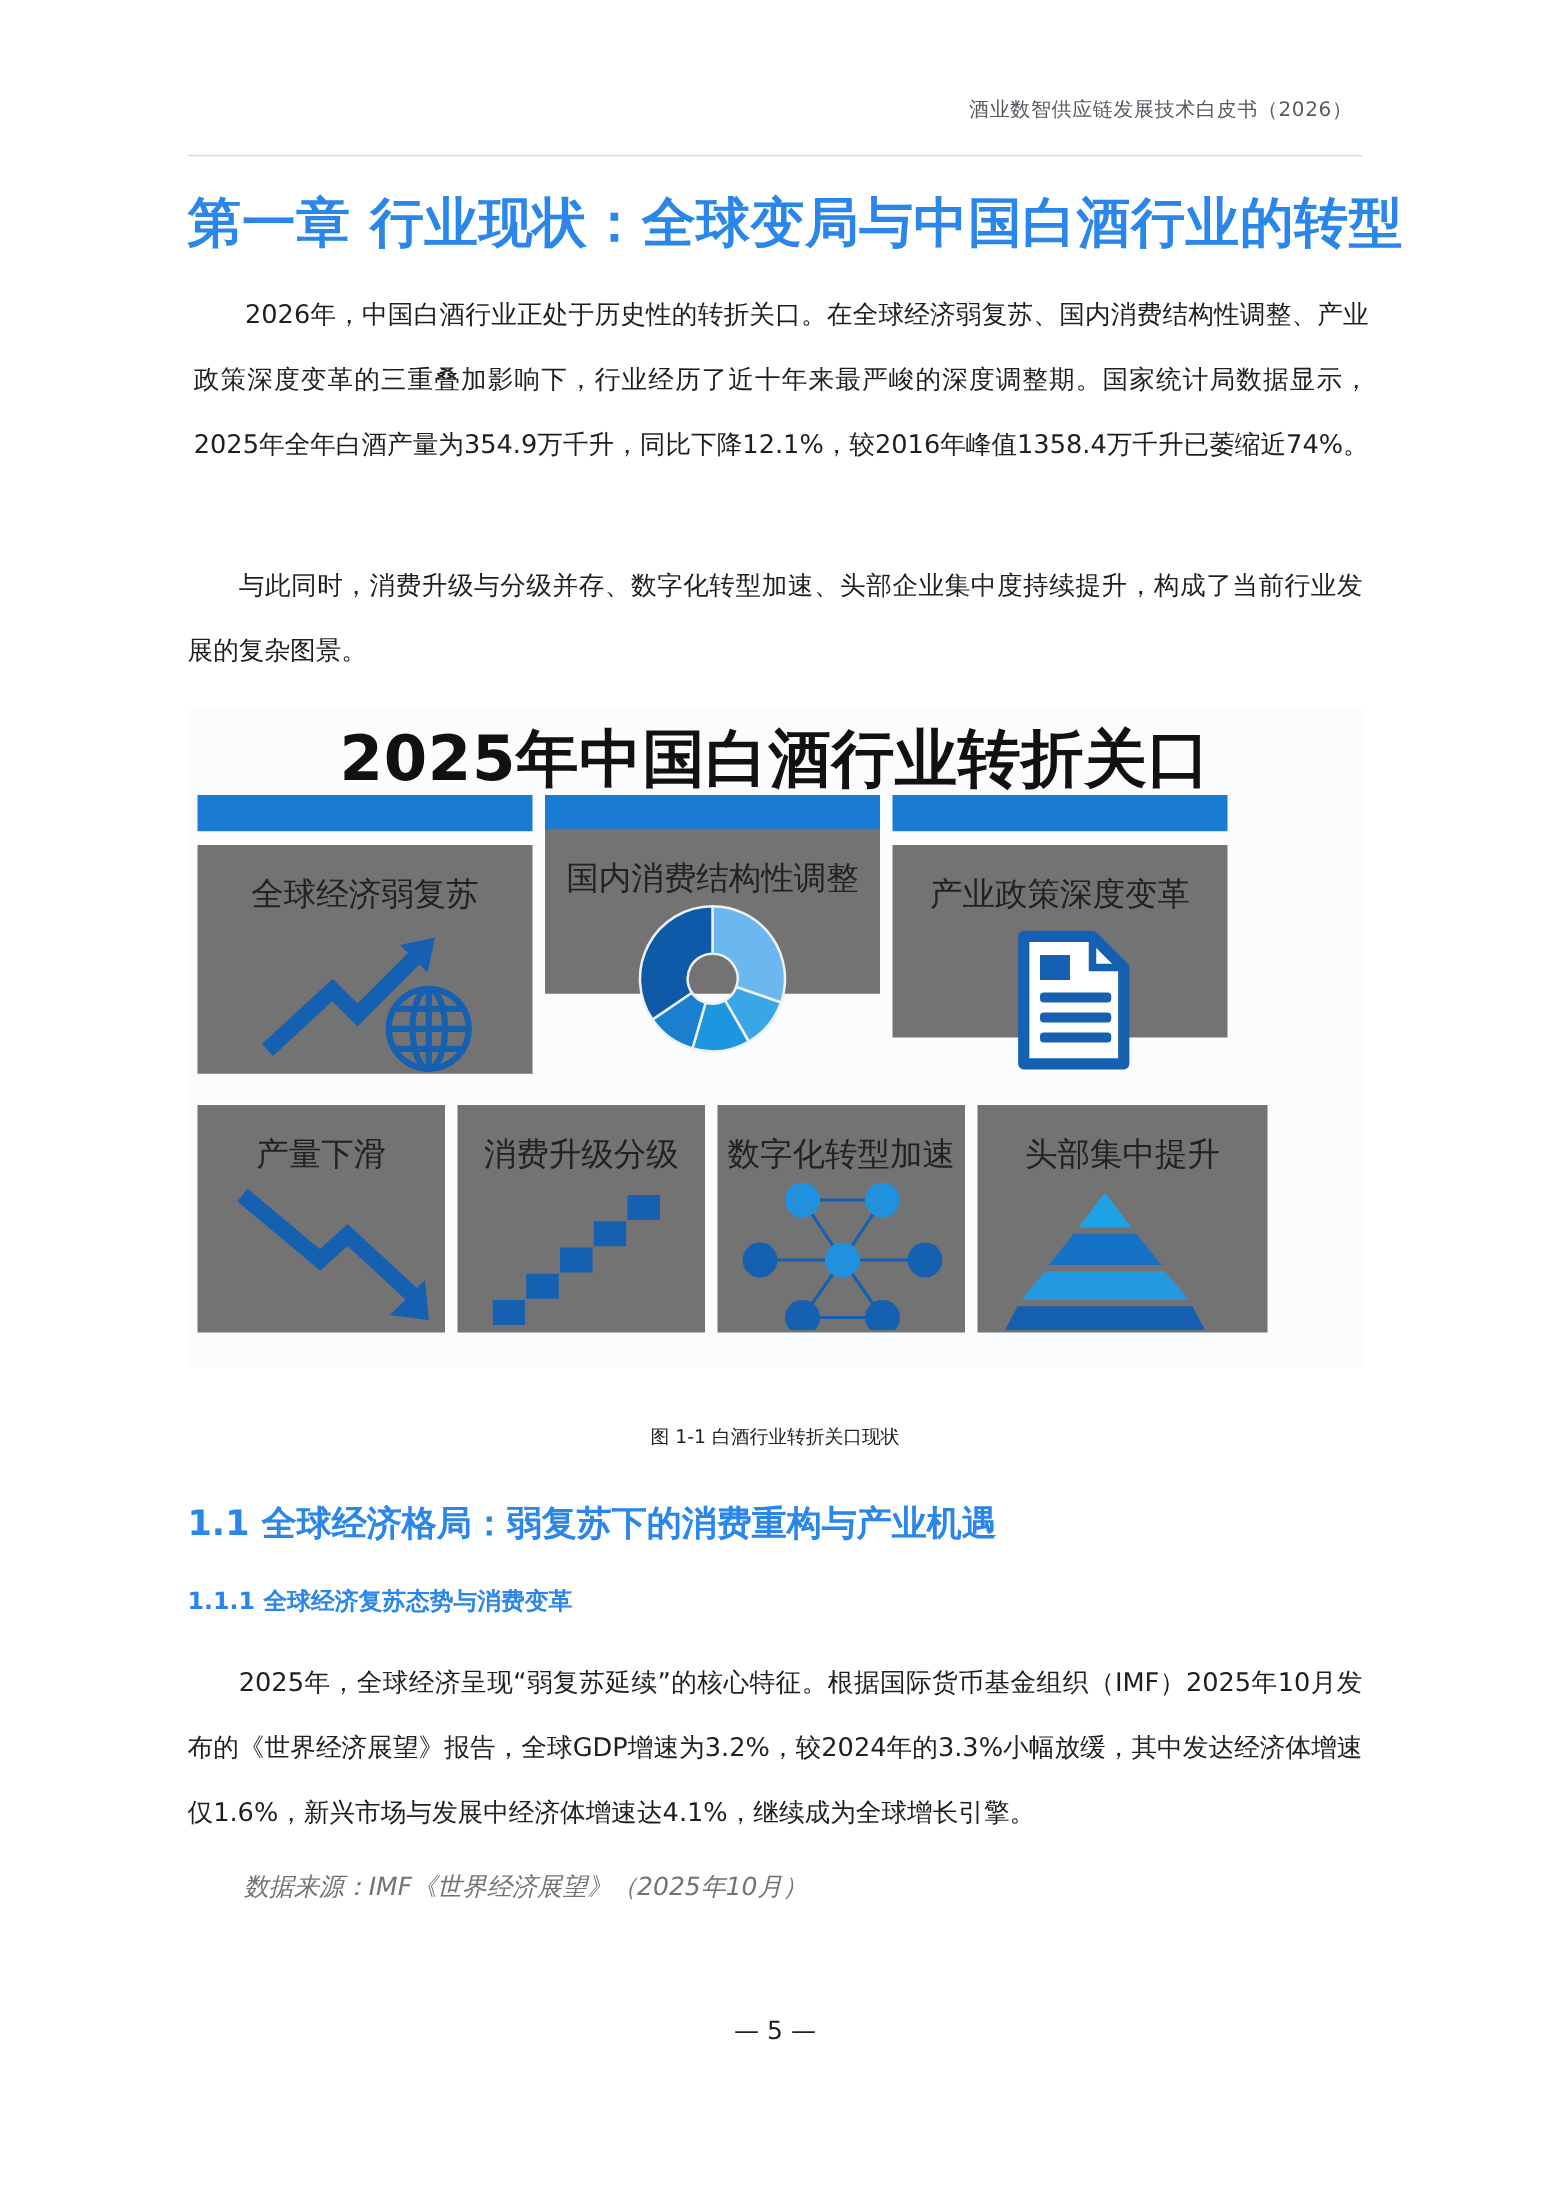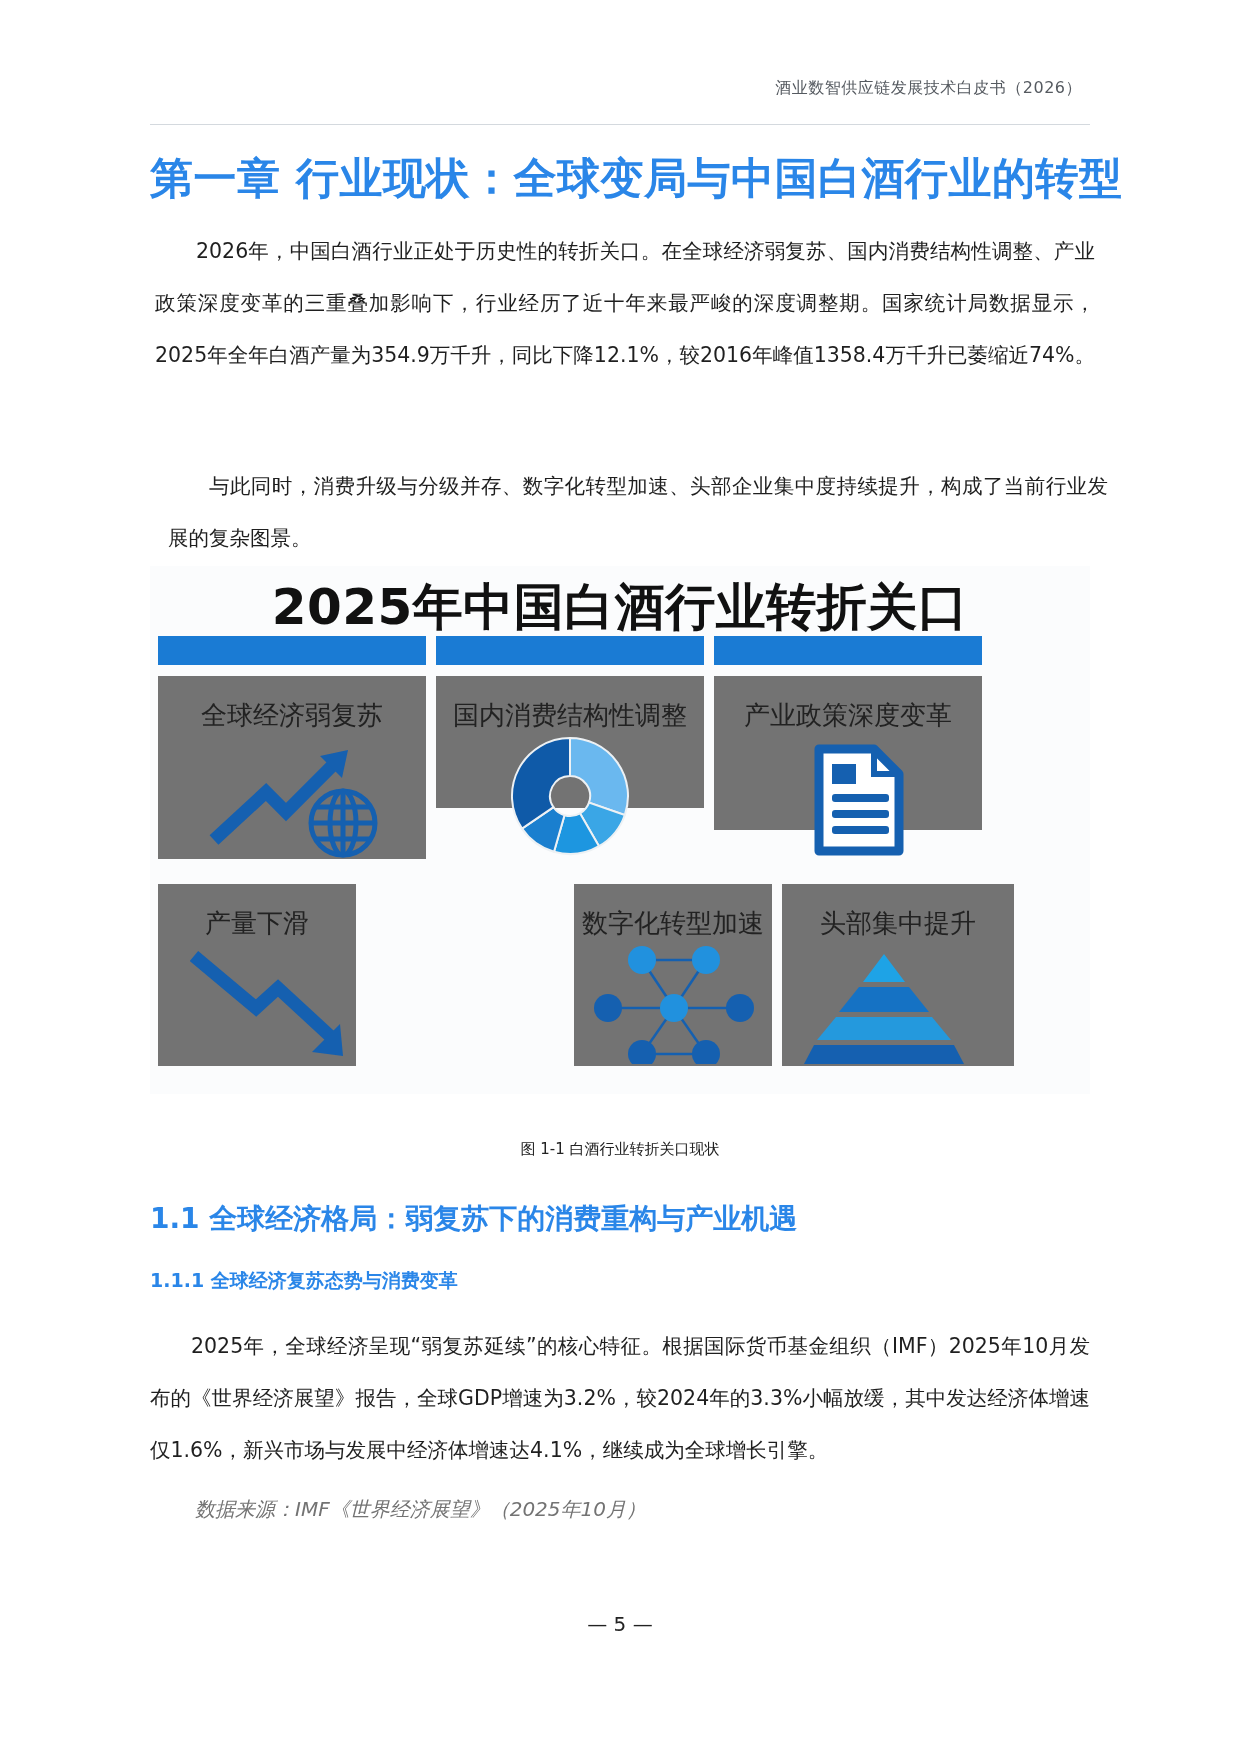--- a/index.html
+++ b/index.html
@@ -42,21 +42,21 @@
 </style>
 </head>
 <body>
 
 <div class="running-header">酒业数智供应链发展技术白皮书（2026）</div>
 <div class="header-rule"></div>
 
 <h1 class="chapter-title" style="margin:0">第一章  行业现状：全球变局与中国白酒行业的转型</h1>
 
 <p class="para p1" style="margin:5px">2026年，中国白酒行业正处于历史性的转折关口。在全球经济弱复苏、国内消费结构性调整、产业政策深度变革的三重叠加影响下，行业经历了近十年来最严峻的深度调整期。国家统计局数据显示，2025年全年白酒产量为354.9万千升，同比下降12.1%，较2016年峰值1358.4万千升已萎缩近74%。</p>
-<p class="para p2" style="margin:18px">与此同时，消费升级与分级并存、数字化转型加速、头部企业集中度持续提升，构成了当前行业发展的复杂图景。</p>
+<p class="para p2" style="margin:0">与此同时，消费升级与分级并存、数字化转型加速、头部企业集中度持续提升，构成了当前行业发展的复杂图景。</p>
 
 <div class="figure">
   <div class="fig-title">2025年中国白酒行业转折关口</div>
 
   <div class="band" style="left:8px;width:268px"></div>
   <div class="band" style="left:286px;width:268px"></div>
   <div class="band" style="left:564px;width:268px;"></div>
 
   <div class="panel" style="left:8px;top:110px;width:268px;height:183px">
     <div class="panel-label">全球经济弱复苏</div>
@@ -67,21 +67,21 @@
         <circle cx="135" cy="75" r="32"></circle>
         <ellipse cx="135" cy="75" rx="13" ry="32"></ellipse>
         <line x1="135" y1="43" x2="135" y2="107"></line>
         <line x1="103" y1="75" x2="167" y2="75"></line>
         <line x1="108" y1="59" x2="162" y2="59"></line>
         <line x1="108" y1="91" x2="162" y2="91"></line>
       </g>
     </svg>
   </div>
 
-  <div class="panel" style="left:286px;top:110px;width:268px;height:132px">
+  <div class="panel" style="left:286px;top:97px;width:268px;height:132px">
     <div class="panel-label">国内消费结构性调整</div>
     <svg style="left:74px;top:60px" width="120" height="120" viewBox="-60 -60 120 120">
       <g stroke="#edf1f4" stroke-width="2">
         <path d="M0,-58 A58,58 0 0 1 54.8,19 L19,6.6 A20,20 0 0 0 0,-20 Z" fill="#6ab8ef"></path>
         <path d="M54.8,19 A58,58 0 0 1 29,50.2 L10,17.3 A20,20 0 0 0 19,6.6 Z" fill="#3aa6e6"></path>
         <path d="M29,50.2 A58,58 0 0 1 -16,55.7 L-5.5,19.2 A20,20 0 0 0 10,17.3 Z" fill="#1d96e0"></path>
         <path d="M-16,55.7 A58,58 0 0 1 -48,32.6 L-16.5,11.2 A20,20 0 0 0 -5.5,19.2 Z" fill="#1a7fcf"></path>
         <path d="M-48,32.6 A58,58 0 0 1 0,-58 L0,-20 A20,20 0 0 0 -16.5,11.2 Z" fill="#0f5aa8"></path>
       </g>
     </svg>
@@ -100,20 +100,33 @@
   </div>
 
   <div class="panel" style="left:8px;top:318px;width:198px;height:182px">
     <div class="panel-label">产量下滑</div>
     <svg style="left:32px;top:64px" width="160" height="115" viewBox="0 0 160 115">
       <polyline points="4,8 66,60 88,40 140,88" fill="none" stroke="#1560b0" stroke-width="13" stroke-linejoin="miter"></polyline>
       <polygon points="153,108 122,104 150,76" fill="#1560b0"></polygon>
     </svg>
   </div>
 
+  <div class="panel" style="left:216px;top:318px;width:198px;height:182px">
+    <div class="panel-label">消费升级分级</div>
+    <svg style="left:28px;top:60px" width="150" height="120" viewBox="0 0 150 120">
+      <g fill="#1560b0">
+        <rect x="0" y="96" width="26" height="20"></rect>
+        <rect x="27" y="75" width="26" height="20"></rect>
+        <rect x="54" y="54" width="26" height="20"></rect>
+        <rect x="81" y="33" width="26" height="20"></rect>
+        <rect x="108" y="12" width="26" height="20"></rect>
+        <rect x="124" y="-8" width="0" height="0"></rect>
+      </g>
+    </svg>
+  </div>
 
   <div class="panel" style="left:424px;top:318px;width:198px;height:182px">
     <div class="panel-label">数字化转型加速</div>
     <svg style="left:20px;top:62px" width="160" height="118" viewBox="0 0 160 118">
       <g stroke="#1560b0" stroke-width="2.5">
         <line x1="48" y1="14" x2="112" y2="14"></line>
         <line x1="48" y1="14" x2="80" y2="62"></line>
         <line x1="112" y1="14" x2="80" y2="62"></line>
         <line x1="14" y1="62" x2="146" y2="62"></line>
         <line x1="80" y1="62" x2="48" y2="108"></line>

